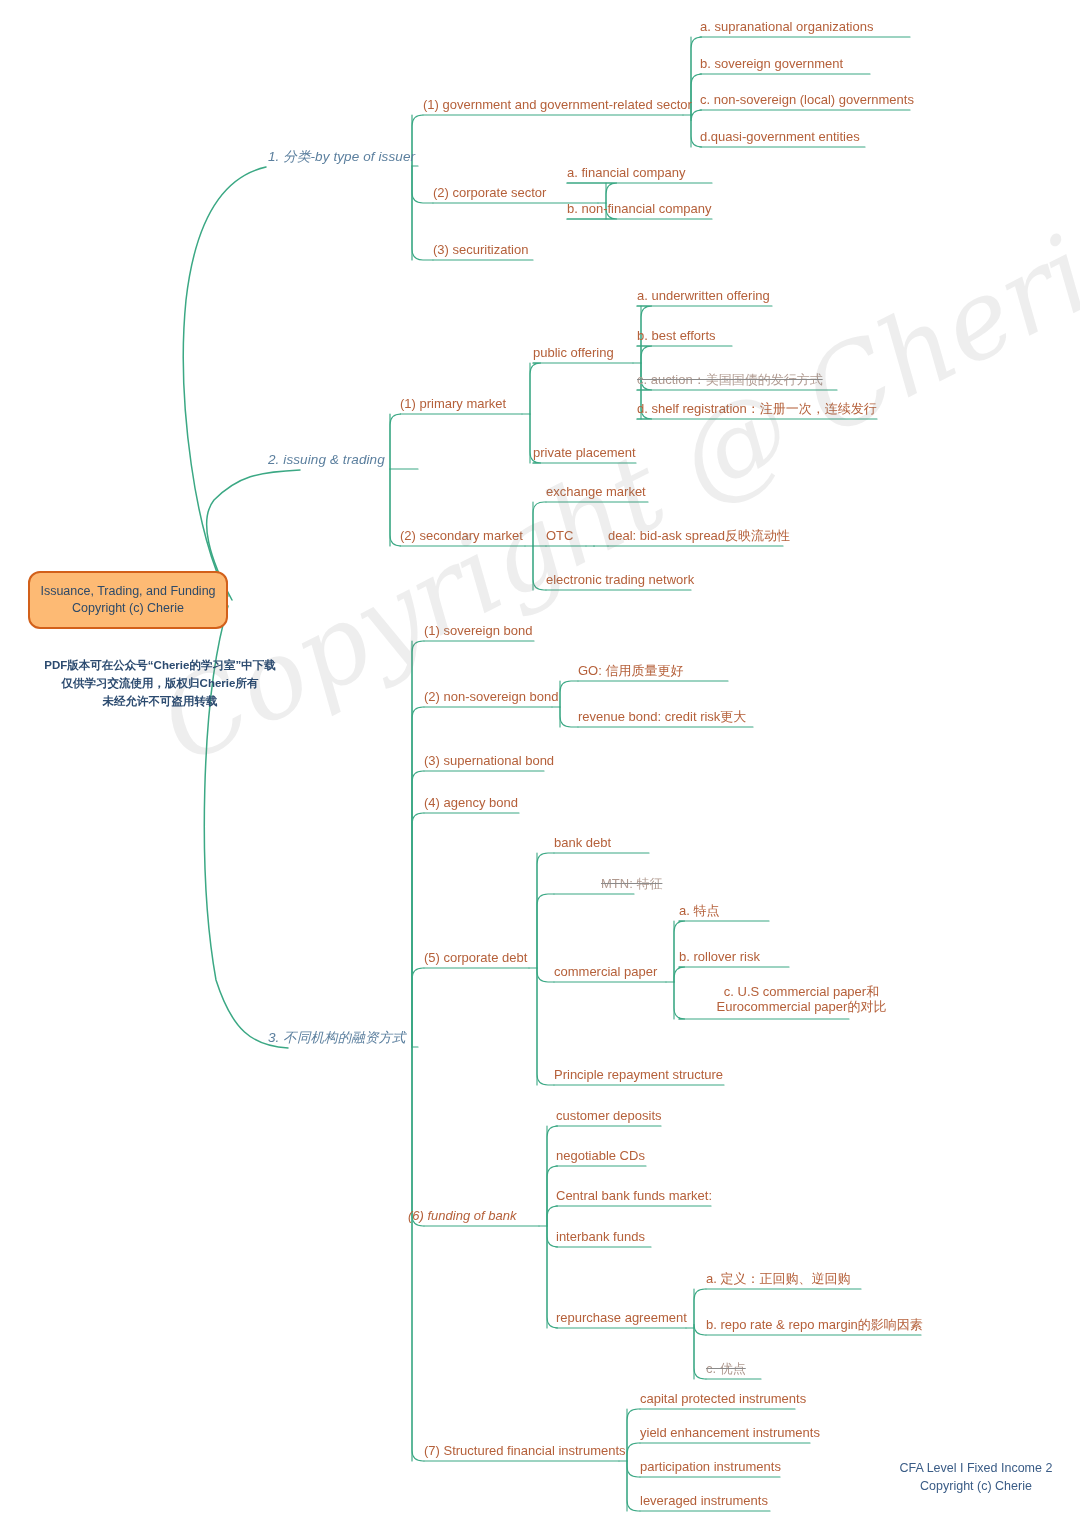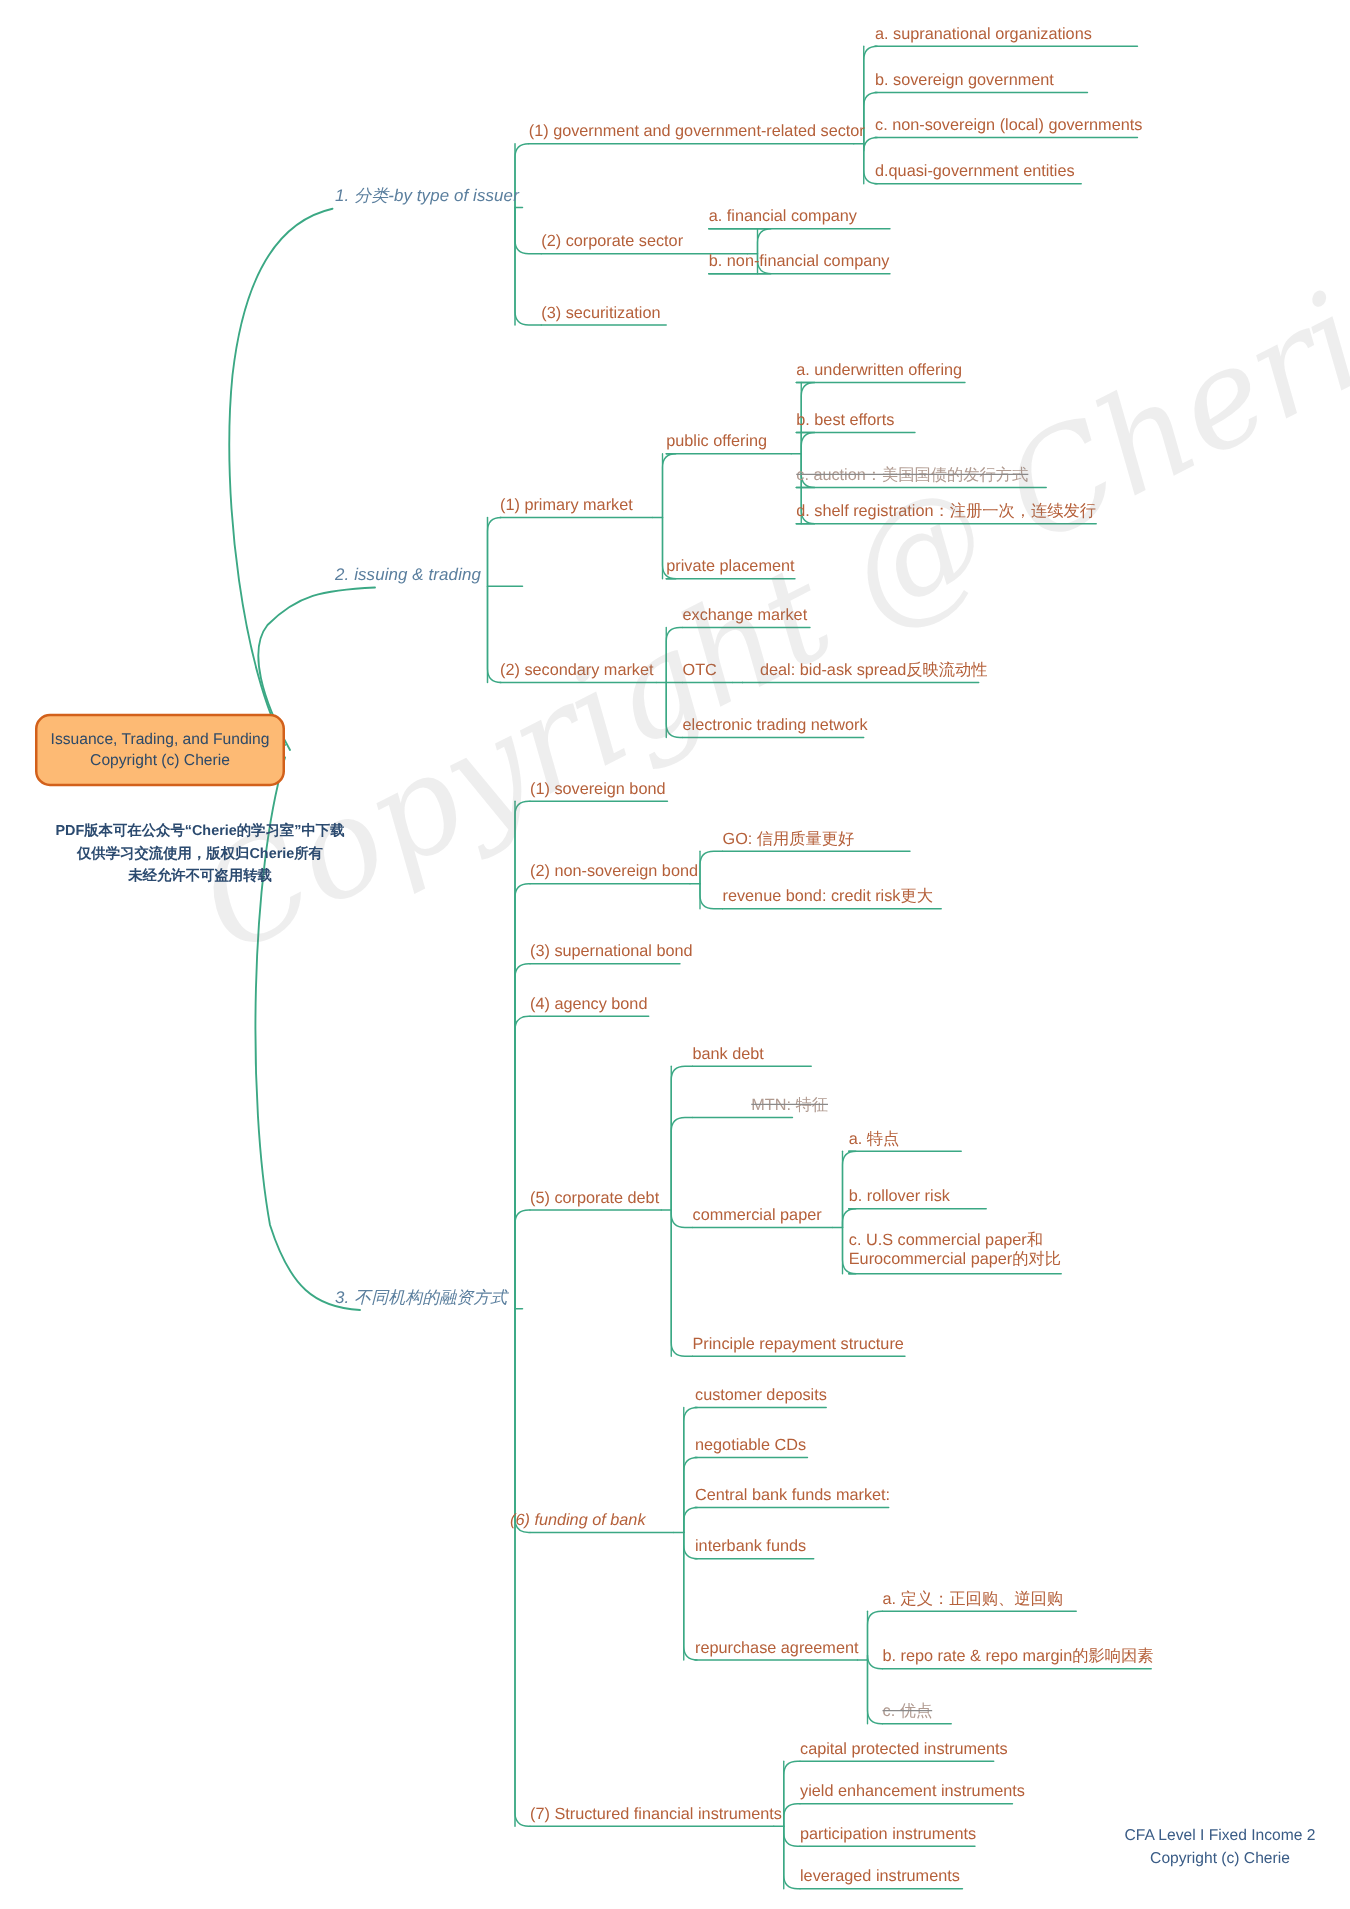--- a/index.html
+++ b/index.html
@@ -216,21 +216,21 @@
       <div class="node lvl3" style="left: 578px; top: 710px;"><span>revenue bond: credit  risk更大</span></div>
       <div class="node lvl2" style="left: 424px; top: 754px;"><span>(3) supernational bond</span></div>
       <div class="node lvl2" style="left: 424px; top: 796px;"><span>(4) agency bond</span></div>
       <div class="node lvl2" style="left: 424px; top: 951px;"><span>(5) corporate debt</span></div>
       <div class="node lvl3" style="left: 554px; top: 836px;"><span>bank debt</span></div>
       <div class="node lvl3 strike" style="left: 554px; top: 877px; margin-left: 47px;"><span>MTN:  特征</span></div>
       <div class="node lvl3" style="left: 554px; top: 965px;"><span>commercial paper</span></div>
       <div class="node lvl4" style="left: 679px; top: 904px;"><span>a. 特点</span></div>
       <div class="node lvl4" style="left: 679px; top: 950px;"><span>b. rollover risk</span></div>
       <div class="node lvl4" style="left: 679px; top: 985px;">
-        <div style="white-space: normal; width: 175px; text-align: left;">c. U.S commercial paper和Eurocommercial paper的对比</div>
+        <div style="white-space: normal; width: 175px; text-align: center; margin-left: 35px;">c. U.S commercial paper和Eurocommercial paper的对比</div>
       </div>
       <div class="node lvl3" style="left: 554px; top: 1068px;"><span>Principle  repayment  structure</span></div>
       <div class="node lvl2" style="left: 408px; top: 1209px; font-style: italic;"><span>(6) funding of bank</span></div>
       <div class="node lvl3" style="left: 556px; top: 1109px;"><span>customer deposits</span></div>
       <div class="node lvl3" style="left: 556px; top: 1149px;"><span>negotiable CDs</span></div>
       <div class="node lvl3" style="left: 556px; top: 1189px;"><span>Central bank funds market:</span></div>
       <div class="node lvl3" style="left: 556px; top: 1230px;"><span>interbank  funds</span></div>
       <div class="node lvl3" style="left: 556px; top: 1311px;"><span>repurchase agreement</span></div>
       <div class="node lvl4" style="left: 706px; top: 1272px;"><span>a. 定义：正回购、逆回购</span></div>
       <div class="node lvl4" style="left: 706px; top: 1318px;"><span>b. repo rate &amp; repo margin的影响因素</span></div>

